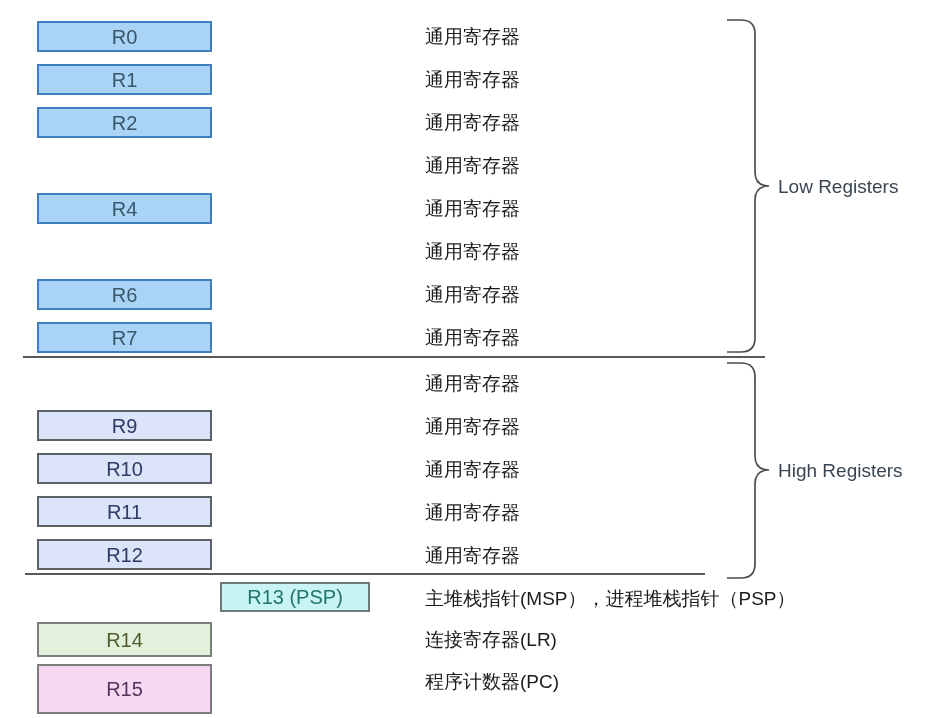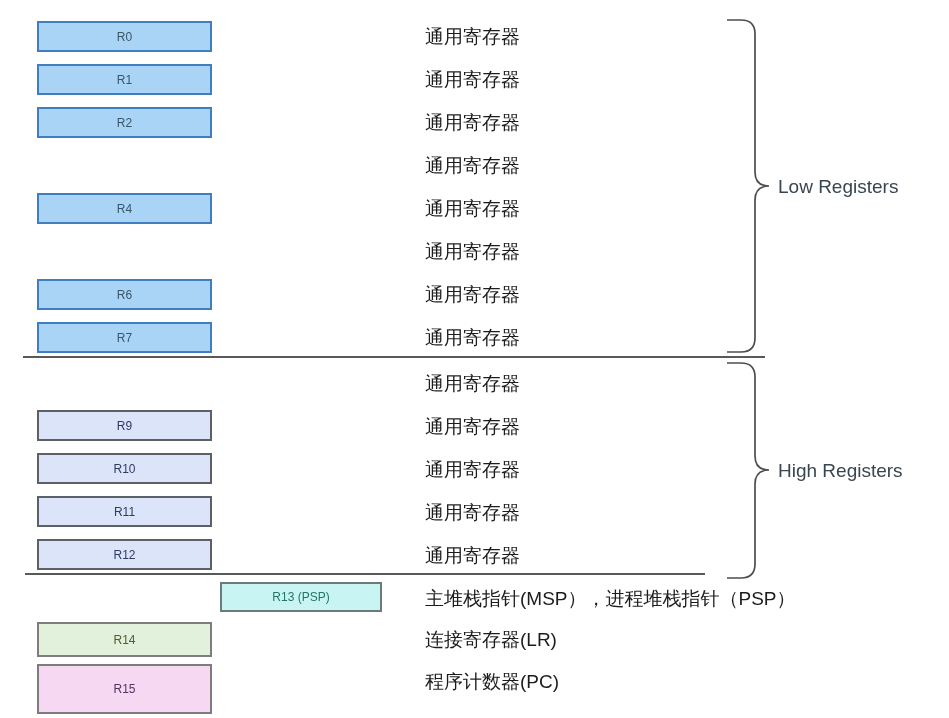--- a/index.html
+++ b/index.html
@@ -17,21 +17,21 @@
   }
   .regbox {
     position: absolute;
     left: 37px;
     width: 175px;
     height: 31px;
     box-sizing: border-box;
     display: flex;
     align-items: center;
     justify-content: center;
-    font-size: 12px;
+    font-size: 20px;
     line-height: 1;
     text-align: right;
   }
   .regbox.low {
     background: #a9d4f5;
     border: 2px solid #3e7ec1;
     color: #39566b;
   }
   .regbox.high {
     background: #dce4fa;
@@ -39,21 +39,21 @@
     color: #2d3a66;
   }
   .regbox.r13 {
     background: #c8f4f3;
     border: 2px solid #6e7a7a;
     color: #23756a;
     height: 30px;
   }
   .regbox.r13.psp {
     left: 220px;
-    width: 162px;
+    width: 150px;
   }
   .regbox.r14 {
     background: #e2f1dc;
     border: 2px solid #7d7d7d;
     color: #555b2f;
     height: 35px;
   }
   .regbox.r15 {
     background: #f7d8f3;
     border: 2px solid #7d7d7d;

